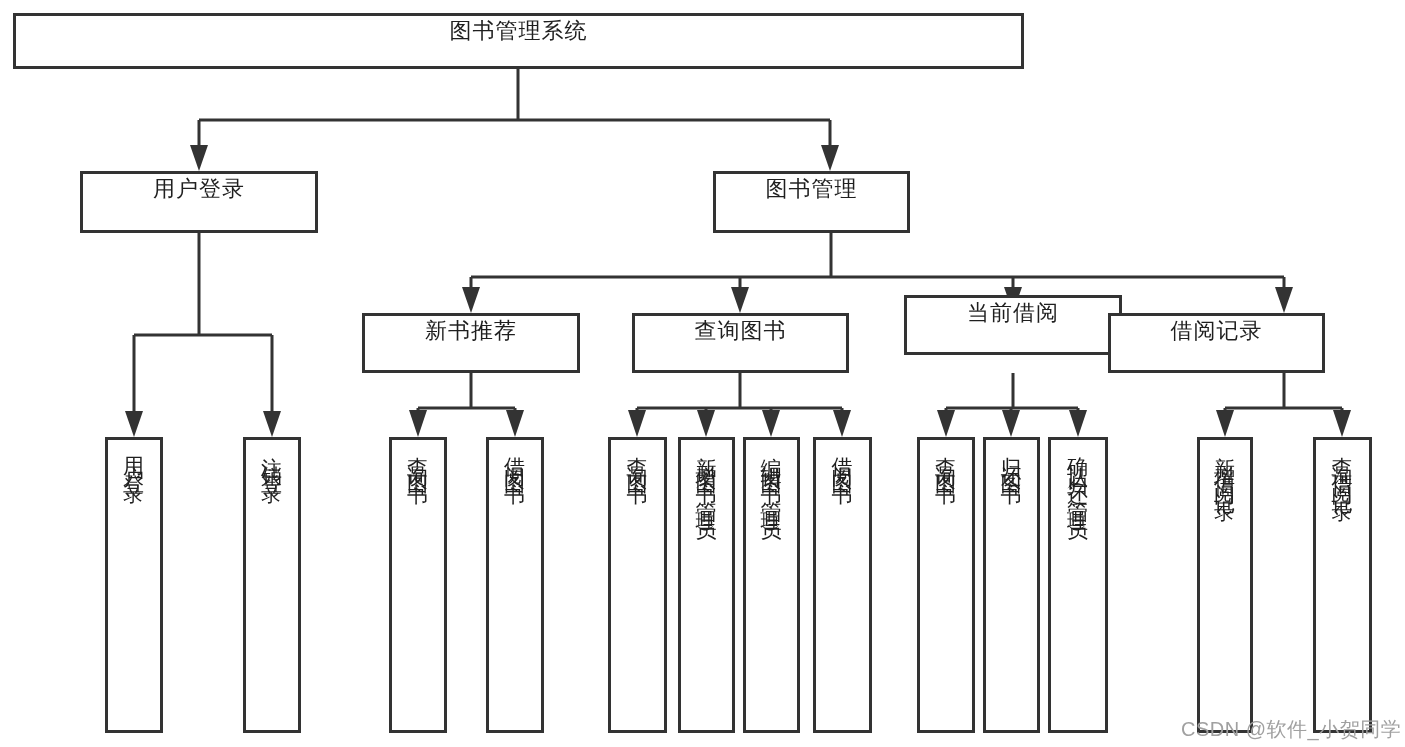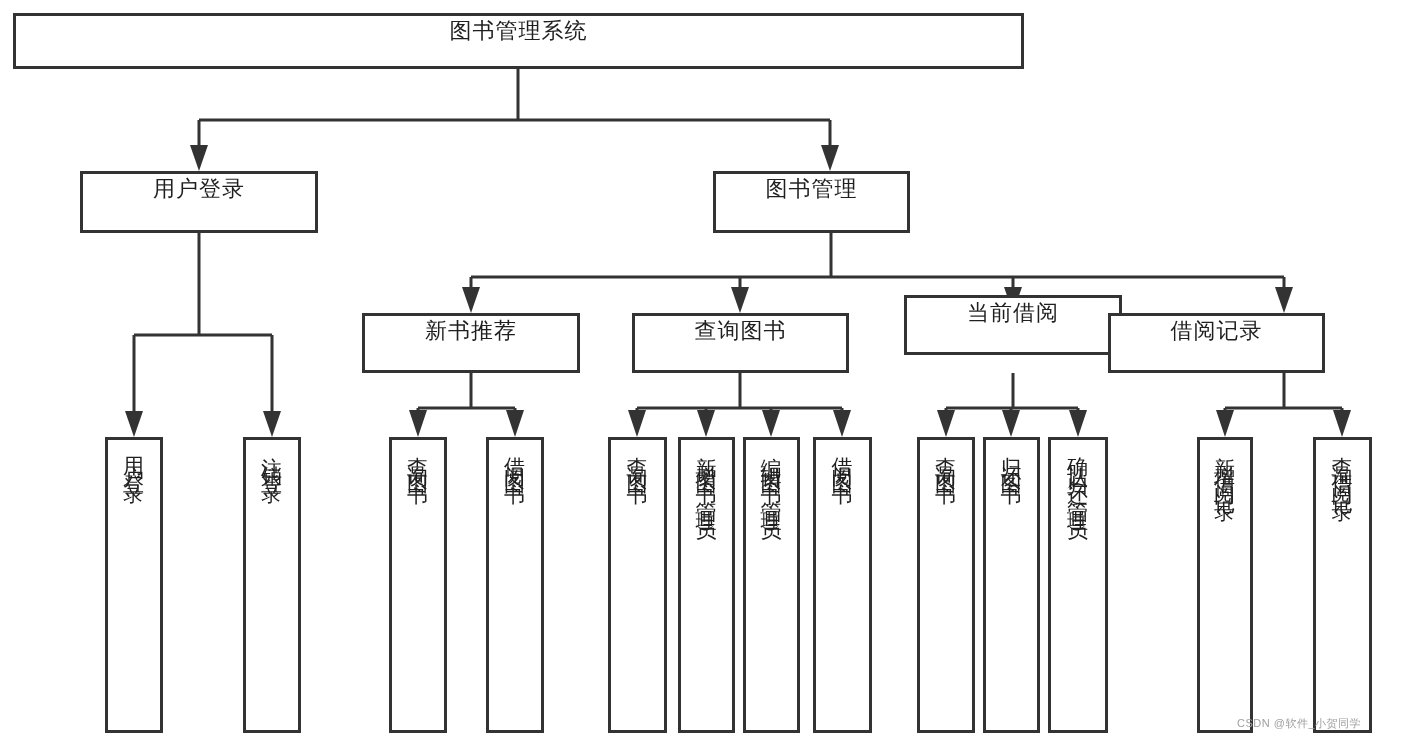--- a/index.html
+++ b/index.html
@@ -35,23 +35,23 @@
   .box.v span{
     writing-mode:vertical-rl;
     text-orientation:mixed;
     font-size:21px;
     letter-spacing:9px;
     line-height:1;
     white-space:nowrap;
   }
   .watermark{
     position:absolute;
-    left:1237px;top:716px;
+    left:1181px;top:716px;
     z-index:2;
-    font-size:11px;
+    font-size:20px;
     color:var(--wm,#a0a0a0);
     letter-spacing:0.5px;
     white-space:nowrap;
   }
 </style>
 </head>
 <body>
 
 <div class="canvas">
 

